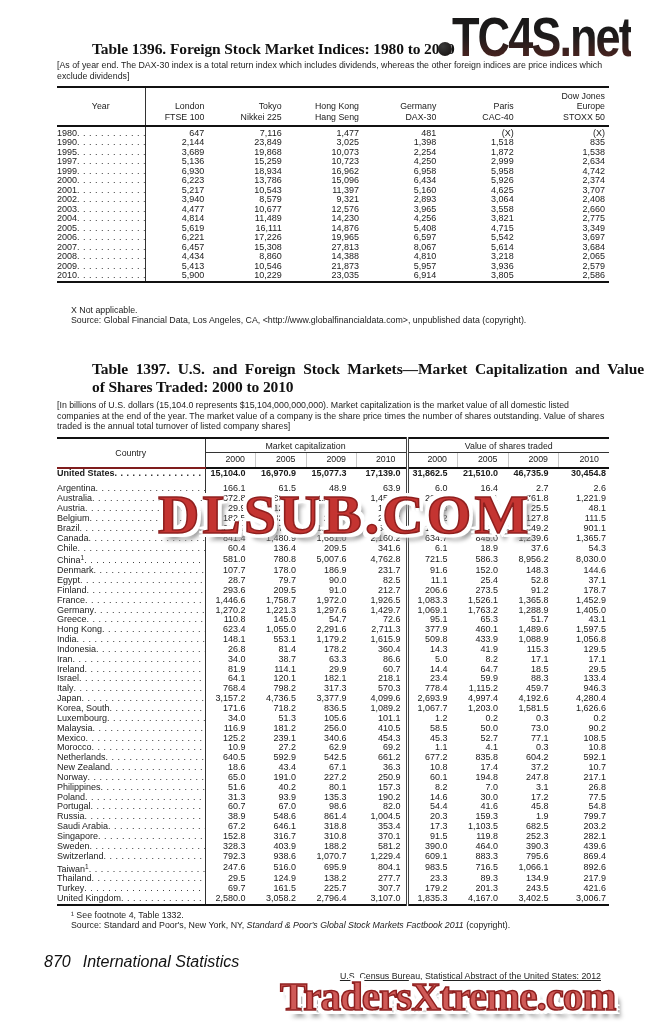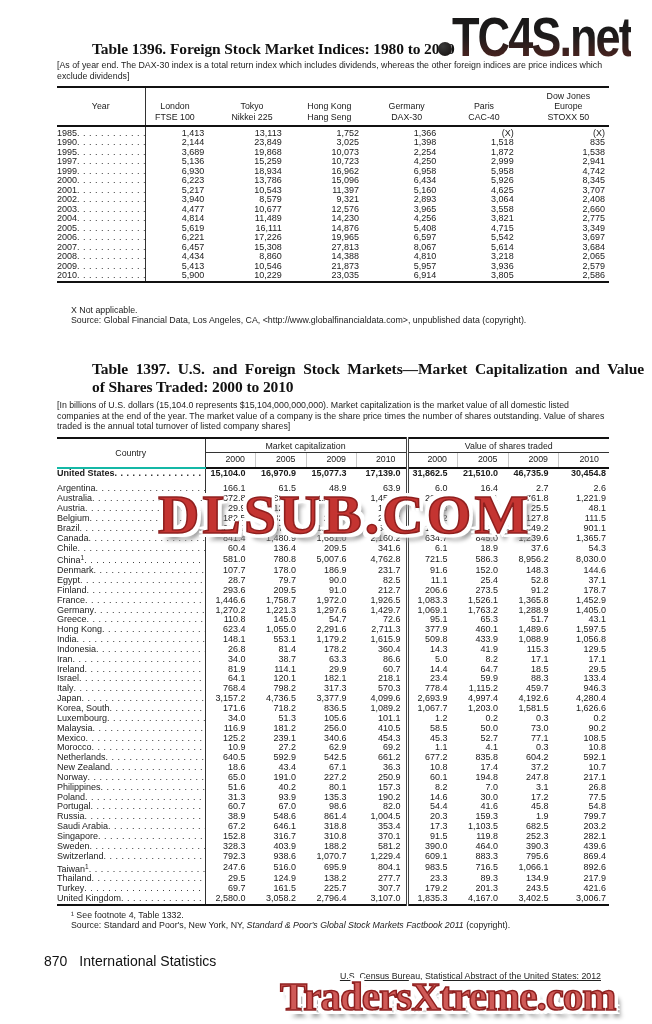--- a/index.html
+++ b/index.html
@@ -28,57 +28,57 @@
   table.stat td{height:9.5px;line-height:9.5px;padding:0;}
   td.num{text-align:right;white-space:nowrap;}
   td.lead{white-space:nowrap;overflow:hidden;padding-left:3px;}
   td.lead .lbl{display:inline;}
   td.lead sup{font-size:6.5px;vertical-align:3px;}
   .dots{display:inline;color:#222;}
   .dots::after{content:". . . . . . . . . . . . . . . . . . . . . . . . . . . .";letter-spacing:.5px;}
 
   
   #t1396{position:absolute;left:57px;top:86px;}
-  #t1396 th{vertical-align:bottom;text-align:center;white-space:pre-line;
+  #t1396 th{vertical-align:bottom;text-align:right;white-space:pre-line;
     border-bottom:2px solid #111;padding-right:18px;padding-top:3px;padding-bottom:3px;}
   #t1396 th.year-h{vertical-align:middle;text-align:center;padding-right:0;
     border-right:1px solid #333;}
   #t1396 th:last-child{padding-right:4px;}
   #t1396 td:first-child{border-right:1px solid #333;}
   #t1396 td.num{padding-right:18px;}
   #t1396 td:last-child{padding-right:4px;}
   #t1396 col.c-year{width:88px;}
   #t1396 tbody tr:first-child td{padding-top:2px;}
 
   
   #t1397{position:absolute;left:57px;top:437px;}
   #t1397 td{height:9.85px;line-height:9.85px;}
   #t1397 th.country-h{vertical-align:middle;text-align:center;border-right:1px solid #333;
-    border-bottom:2px solid #14b8a6;}
+    border-bottom:2px solid #7f1d1d;}
   #t1397 th.grp{text-align:center;border-bottom:1px solid #333;padding:2px 0 1px 0;}
   #t1397 th.yr{text-align:right;padding:1px 10px 2px 0;border-bottom:2px solid #111;
     border-left:1px solid #c9c9c9;}
   #t1397 th.yr.first{border-left:none;}
   #t1397 th.g2, #t1397 td:nth-child(6){border-left:3px double #444;}
   #t1397 th.yr.g2{border-left:3px double #444;}
   #t1397 td:first-child{border-right:1px solid #333;}
   #t1397 td.num{padding-right:10px;}
   #t1397 td:nth-child(5){padding-right:5px;}
   #t1397 td:nth-child(9){padding-right:3px;}
   #t1397 col.c-country{width:148px;}
   #t1397 tr.bold-row td{font-weight:bold;}
   #t1397 tr.spacer td{height:6px;line-height:6px;border-right:none;}
   #t1397 tr.spacer td:first-child{border-right:1px solid #333;}
 
   
   .fn{font-size:8.8px;line-height:10.4px;color:#222;padding-left:14px;width:545px;}
   .fn .it{font-style:italic;}
 
   
-  #footer-left{left:44px;top:953px;font-size:14px;color:#111;}
+  #footer-left{left:44px;top:953px;font-size:16px;color:#111;font-style:italic;}
   #footer-left .pg{margin-right:12px;}
   #census-line{left:250px;top:971px;width:351px;text-align:right;font-size:8.8px;color:#222;text-decoration:underline;}
 
   
   .wm{z-index:10;pointer-events:none;white-space:nowrap;}
   #wm-top{
     left:452px;top:4px;
     font-family:"Liberation Sans", sans-serif;font-weight:800;font-size:46px;
     letter-spacing:-2px;transform:scale(.98,1.22);transform-origin:left top;
     background:linear-gradient(180deg,#161616 0%,#1d1b1b 48%,#4a2420 82%,#6e423a 100%);
@@ -138,25 +138,25 @@
 DAX-30</th>
       <th>Paris
 CAC-40</th>
       <th>Dow Jones
 Europe
 STOXX 50</th>
     </tr>
   </thead>
   <tbody>
       <tr>
-        <td class="lead"><span class="lbl">1985</span><span class="dots"></span></td>
-        <td class="num">1,413</td>
-        <td class="num">13,113</td>
-        <td class="num">1,752</td>
-        <td class="num">1,366</td>
+        <td class="lead"><span class="lbl">1980</span><span class="dots"></span></td>
+        <td class="num">647</td>
+        <td class="num">7,116</td>
+        <td class="num">1,477</td>
+        <td class="num">481</td>
         <td class="num">(X)</td>
         <td class="num">(X)</td>
       </tr>
       <tr>
         <td class="lead"><span class="lbl">1990</span><span class="dots"></span></td>
         <td class="num">2,144</td>
         <td class="num">23,849</td>
         <td class="num">3,025</td>
         <td class="num">1,398</td>
         <td class="num">1,518</td>
@@ -171,39 +171,39 @@
         <td class="num">1,872</td>
         <td class="num">1,538</td>
       </tr>
       <tr>
         <td class="lead"><span class="lbl">1997</span><span class="dots"></span></td>
         <td class="num">5,136</td>
         <td class="num">15,259</td>
         <td class="num">10,723</td>
         <td class="num">4,250</td>
         <td class="num">2,999</td>
-        <td class="num">2,941</td>
+        <td class="num">2,634</td>
       </tr>
       <tr>
         <td class="lead"><span class="lbl">1999</span><span class="dots"></span></td>
         <td class="num">6,930</td>
         <td class="num">18,934</td>
         <td class="num">16,962</td>
         <td class="num">6,958</td>
         <td class="num">5,958</td>
         <td class="num">4,742</td>
       </tr>
       <tr>
         <td class="lead"><span class="lbl">2000</span><span class="dots"></span></td>
         <td class="num">6,223</td>
         <td class="num">13,786</td>
         <td class="num">15,096</td>
         <td class="num">6,434</td>
         <td class="num">5,926</td>
-        <td class="num">8,345</td>
+        <td class="num">2,374</td>
       </tr>
       <tr>
         <td class="lead"><span class="lbl">2001</span><span class="dots"></span></td>
         <td class="num">5,217</td>
         <td class="num">10,543</td>
         <td class="num">11,397</td>
         <td class="num">5,160</td>
         <td class="num">4,625</td>
         <td class="num">3,707</td>
       </tr>

